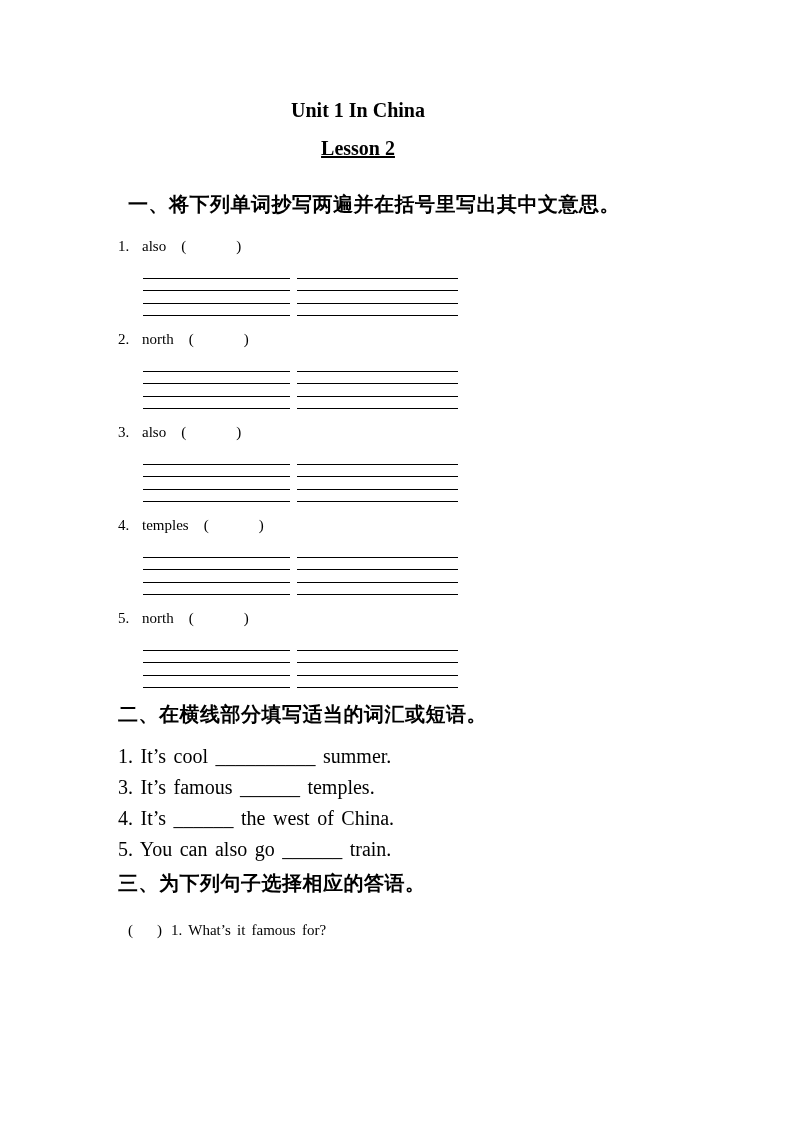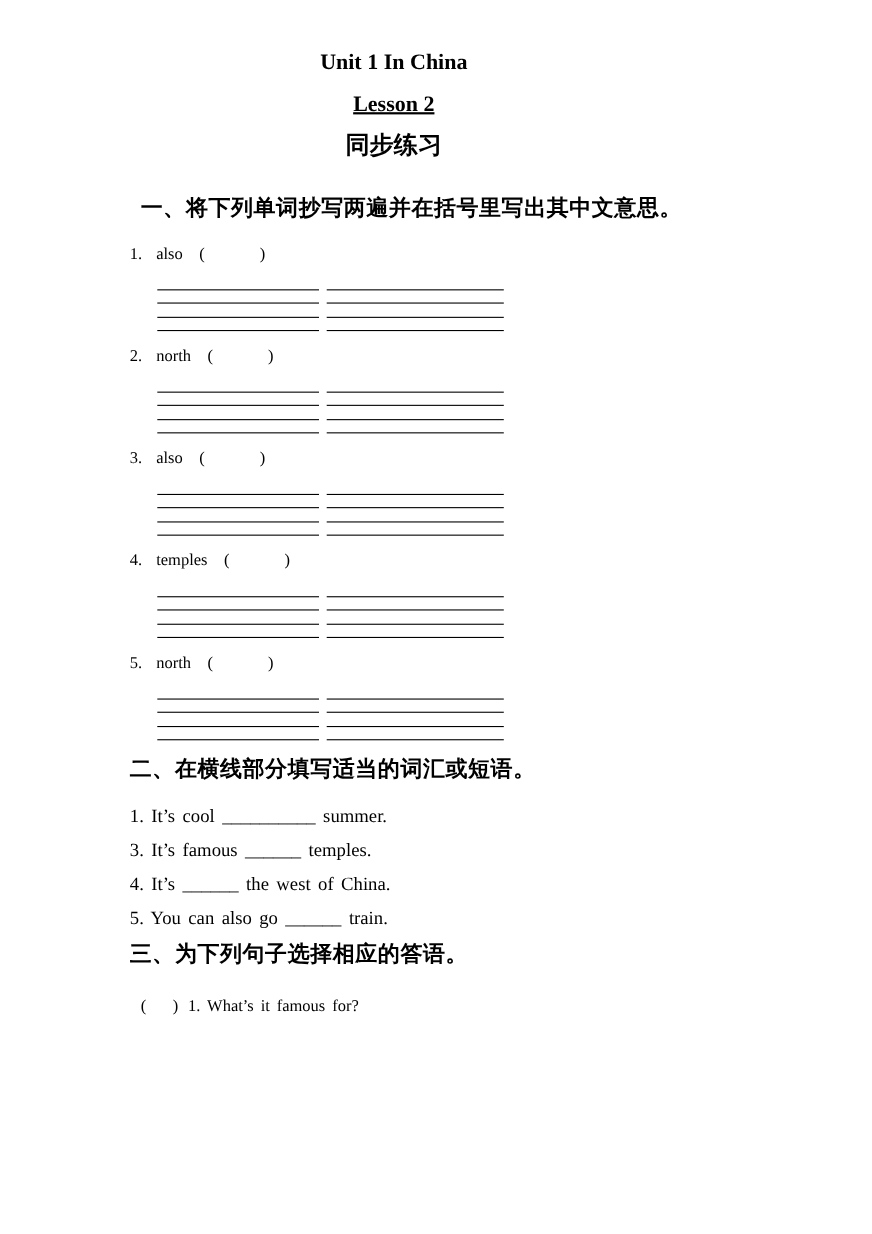--- a/index.html
+++ b/index.html
@@ -1,56 +1,55 @@
 <!DOCTYPE html>
 <html><head>
 <meta charset="utf-8">
 <style>
   html,body{margin:0;padding:0;}
   body{
     width:793px;height:1122px;background:#ffffff;color:#000;
     font-family:"Liberation Serif",serif;overflow:hidden;
   }
-  .page{padding:47px 0 0 118px;width:512px;}
+  .page{padding:100px 0 0 118px;width:512px;}
   .title-block{width:480px;}
   .t-en{font-weight:bold;font-size:20px;line-height:20px;text-align:center;}
   .t-en2{margin-top:18px;text-decoration:underline;}
   .t-cn{font-weight:bold;font-size:22px;line-height:23px;text-align:center;
         font-family:"Liberation Sans",sans-serif;margin-top:15px;}
   .sec-h{font-family:"Liberation Sans",sans-serif;font-weight:bold;
          font-size:20px;line-height:21px;letter-spacing:0.5px;}
   .sec1-h{margin-top:36px;text-align:center;}
   .s1-list{margin-top:24px;}
   .s1-item{margin-bottom:16px;}
   .s1-label{display:flex;font-size:15px;line-height:15px;word-spacing:2.5px;}
   .s1-num{width:24px;}
   .s1-po{margin-left:15px;}
   .s1-pc{margin-left:50px;}
   .wlines{display:flex;gap:7px;margin:12px 0 0 25px;}
   .wline{height:11.5px;border-bottom:1.5px solid #000;}
   .wcol-l .wline{width:147px;}
   .wcol-r .wline{width:161px;}
   .sec2-h{}
   .s2-list{margin-top:24px;}
-  .s2-item{font-size:17px;line-height:15px;word-spacing:2.5px;margin-bottom:16px;}
+  .s2-item{font-size:20px;line-height:15px;word-spacing:2.5px;margin-bottom:16px;}
   .sec3-h{margin-top:11px;}
   .s3-item{display:flex;font-size:15px;line-height:15px;word-spacing:2.5px;
            padding-left:10px;margin-top:29px;}
   .s3-pc{margin-left:24px;}
   .s3-text{margin-left:9px;}
 </style>
 </head>
 <body>
 
 <div class="page">
 
   <div class="title-block">
     <div class="t-en">Unit 1 In China</div>
     <div class="t-en t-en2">Lesson 2</div>
-    <div class="t-cn">同步练习</div>
   </div>
 
   <div class="sec-h sec1-h">一、将下列单词抄写两遍并在括号里写出其中文意思。</div>
 
   <div class="s1-list">
 
     <div class="s1-item">
       <div class="s1-label">
         <span class="s1-num">1.</span>
         <span class="s1-word">also</span>

